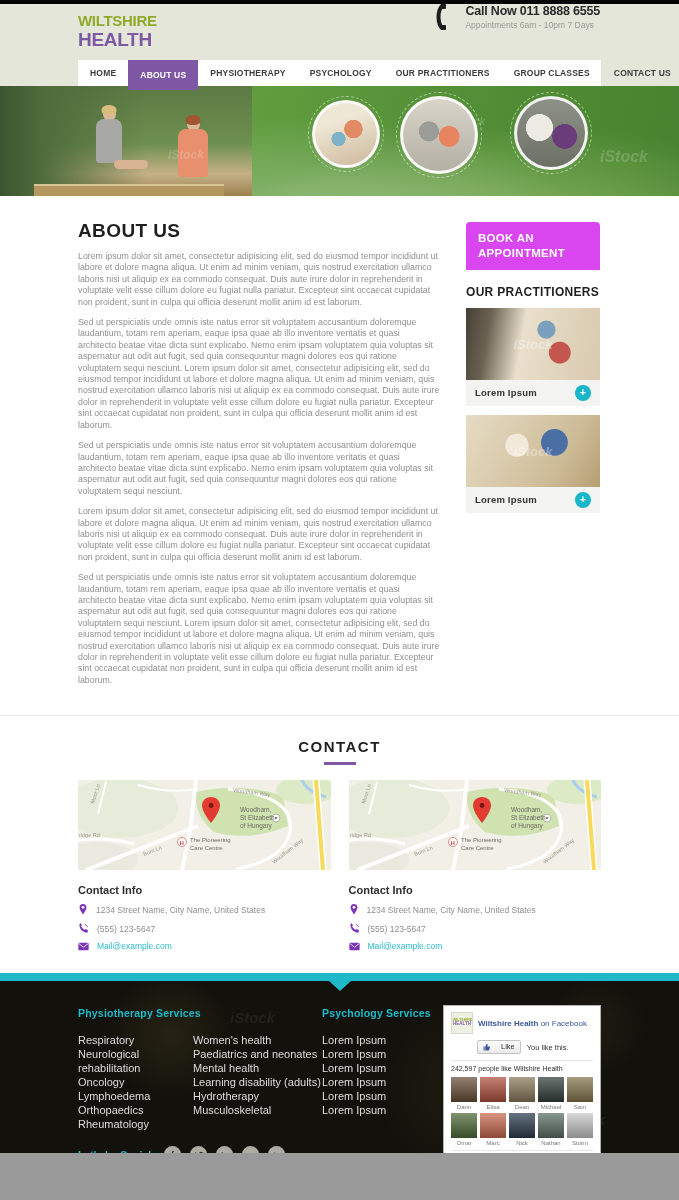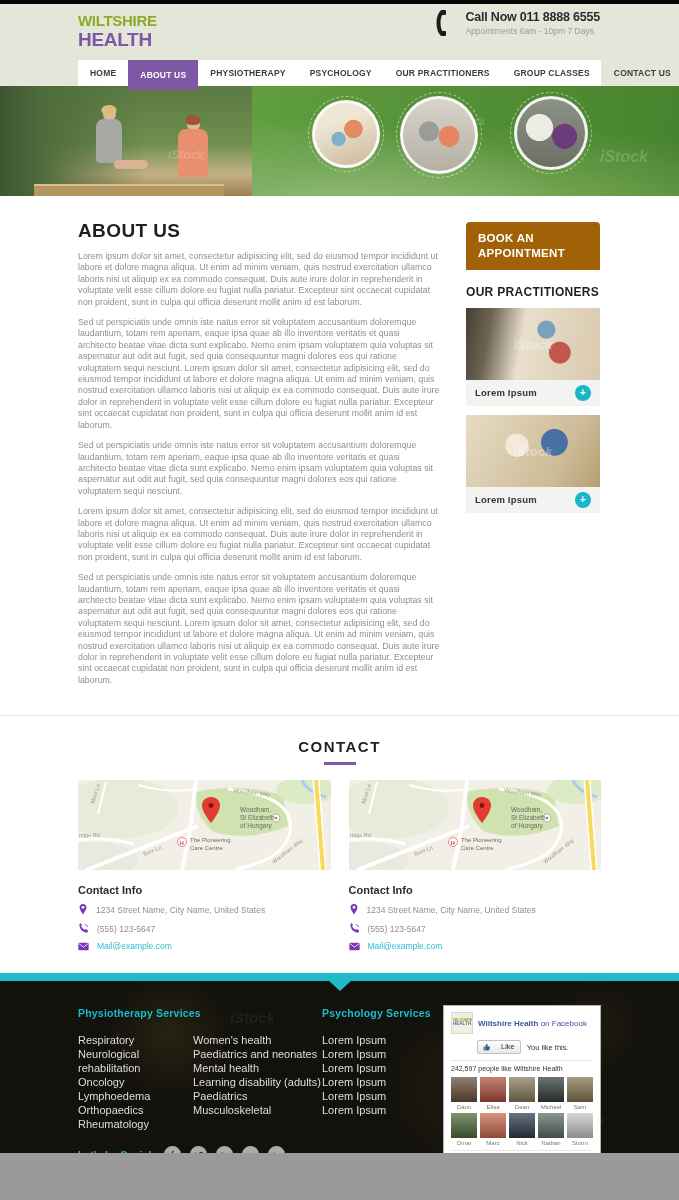--- a/index.html
+++ b/index.html
@@ -7,21 +7,21 @@
   body { font-family:"Liberation Sans", sans-serif; }
   .page { position:relative; width:679px; height:1153px; margin:0 auto; background:#fff; overflow:hidden; }
 
   
   .topstrip { height:4px; background:#060606; }
   .header-wrap { background:#e4e6d9; }
   .header-top { height:56px; position:relative; }
   .logo { position:absolute; left:78px; top:9px; line-height:1; }
   .logo-l1 { display:block; font-size:15px; font-weight:bold; letter-spacing:-0.3px; color:#8dab29; }
   .logo-l2 { display:block; font-size:19px; font-weight:bold; letter-spacing:-0.3px; color:#7e57a5; margin-top:2px; }
-  .call-block { position:absolute; right:79px; top:6px; display:flex; align-items:center; gap:16px; }
+  .call-block { position:absolute; right:79px; top:0; display:flex; align-items:center; gap:16px; }
   .call-icon svg { display:block; }
   .call-now { font-size:12.5px; font-weight:bold; color:#2b2b2b; letter-spacing:-0.2px; }
   .call-sub { font-size:8.5px; color:#9a9a94; margin-top:2px; }
 
   
   .nav { position:relative; z-index:6; margin-left:78px; width:523px; height:26px; background:#fff;
          display:flex; justify-content:space-between; align-items:flex-start; overflow:visible; }
   .nav-item { height:26px; display:flex; align-items:center; padding:0 12px; font-size:8.5px;
               font-weight:bold; color:#3c3c3c; letter-spacing:0.2px; cursor:pointer; white-space:nowrap; }
   .nav-item.active { background:#7e57a5; color:#fff; height:30px; }
@@ -68,21 +68,21 @@
   .wm3 { left:455px; top:30px; font-size:10px; }
 
   
   .main { display:flex; gap:26px; padding:14px 78px 0; height:519px; overflow:hidden; }
   .about-col { width:362px; }
   .about-title { font-size:19px; font-weight:bold; color:#1f1f1f; letter-spacing:0.4px; margin:10px 0 9px; }
   .about-col p { font-size:8.8px; line-height:11.4px; color:#8f8f8f; margin-bottom:9px; }
 
   .side-col { width:134px; }
   .appt { margin-top:12px; border-radius:4px; }
-  .appt-header { background:#a16207; color:#fff; font-weight:bold; font-size:11.5px; line-height:1.3;
+  .appt-header { background:#d946ef; color:#fff; font-weight:bold; font-size:11.5px; line-height:1.3;
                  padding:9px 12px; border-radius:4px 4px 0 0; letter-spacing:0.3px; }
   .appt-body { background:#f1f1ee; border-radius:0 0 4px 4px; padding:10px 9px 12px; }
   .appt-body input, .appt-body textarea { display:block; width:100%; background:#fff; border:1px solid #e2e2e0;
       border-radius:3px; padding:6px 8px; font-size:8.5px; color:#777; font-family:"Liberation Sans", sans-serif; margin-bottom:8px; outline:none; }
   .appt-body input::placeholder, .appt-body textarea::placeholder { color:#a9a9a4; }
   .appt-body textarea { height:58px; resize:none; }
   .submit-btn { background:#17b6c8; color:#fff; border:none; border-radius:3px; font-weight:bold;
       font-size:9px; letter-spacing:0.6px; padding:7px 13px; cursor:pointer; font-family:"Liberation Sans", sans-serif; }
 
   .pract-title { font-size:12px; font-weight:bold; color:#1f1f1f; letter-spacing:0.3px; margin:15px 0 9px; }
@@ -437,21 +437,21 @@
             <a class="flink">Oncology</a>
             <a class="flink">Lymphoedema</a>
             <a class="flink">Orthopaedics</a>
             <a class="flink">Rheumatology</a>
           </div>
           <div class="pcol2">
             <a class="flink">Women's health</a>
             <a class="flink">Paediatrics and neonates</a>
             <a class="flink">Mental health</a>
             <a class="flink">Learning disability (adults)</a>
-            <a class="flink">Paediatrics</a>
+            <a class="flink">Hydrotherapy</a>
             <a class="flink">Musculoskeletal</a>
           </div>
         </div>
       </div>
       <div class="group-psych">
         <div class="footer-heading">Psychology Services</div>
         <a class="flink">Lorem Ipsum</a>
         <a class="flink">Lorem Ipsum</a>
         <a class="flink">Lorem Ipsum</a>
         <a class="flink">Lorem Ipsum</a>

